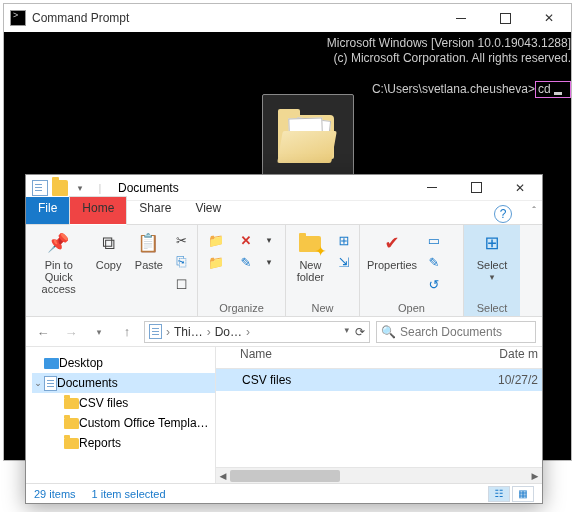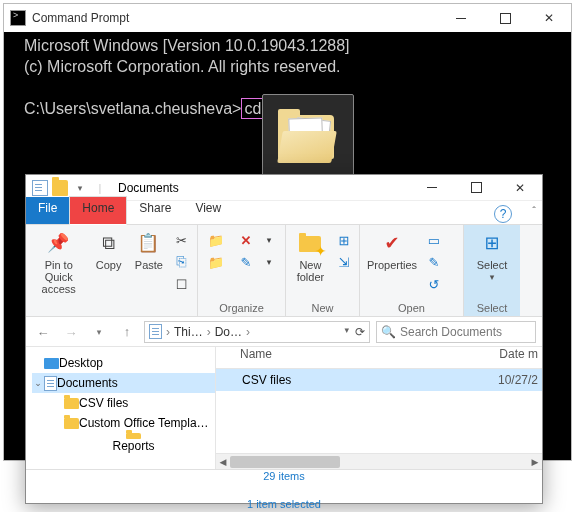--- a/index.html
+++ b/index.html
@@ -8,21 +8,21 @@
   
   .cmd-win { position: absolute; left: 3px; top: 3px; width: 569px; height: 458px; border: 1px solid #bbb; background: #000; }
   .cmd-title { height: 28px; background: #fff; display: flex; align-items: center; font-size: 12px; color: #333; }
   .cmd-icon { width: 16px; height: 16px; margin: 0 6px; background: #000; border: 1px solid #999; position: relative; }
   .cmd-icon::after { content: ">"; color: #ccc; font-size: 9px; position: absolute; left: 2px; top: -1px; }
   .cmd-title-text { flex: 1; }
   .win-btn { width: 44px; height: 28px; display: flex; align-items: center; justify-content: center; font-size: 13px; color: #333; }
   .win-btn.min::before { content: ""; width: 10px; height: 1px; background: #333; display: block; }
   .win-btn.max::before { content: ""; width: 9px; height: 9px; border: 1px solid #333; display: block; }
   .win-btn.close::before { content: "✕"; font-size: 12px; }
-  .cmd-body { padding: 4px 20px; font-family: Consolas, "Courier New", monospace; font-size: 16px; color: #ccc; line-height: 1.2; white-space: pre; }
+  .cmd-body { padding: 4px 0; font-family: Consolas, "Courier New", monospace; font-size: 12px; color: #ccc; line-height: 1.2; white-space: pre; text-align: right; }
   .cmd-cursor-box { border: 1px solid #e070e0; display: inline-block; padding: 0 8px 0 2px; }
   .cmd-cursor { display: inline-block; width: 8px; height: 3px; background: #ccc; vertical-align: -2px; }
 
   
   .drag-ghost { position: absolute; left: 262px; top: 94px; width: 92px; height: 85px; background: #2a2a2a; border: 1px solid #888; border-radius: 2px; display: flex; align-items: center; justify-content: center; }
   .drag-folder { width: 62px; height: 52px; position: relative; }
   .drag-folder .back { position: absolute; width: 56px; height: 44px; background: #f0d893; border-radius: 2px 4px 2px 2px; left: 1px; top: 4px; }
   .drag-folder .tab { position: absolute; width: 22px; height: 8px; background: #f0d893; border-radius: 2px 2px 0 0; left: 1px; top: -2px; }
   .drag-folder .page1 { position: absolute; width: 34px; height: 42px; background: #fff; border: 1px solid #bbb; left: 18px; top: 8px; transform: rotate(6deg); }
   .drag-folder .page2 { position: absolute; width: 34px; height: 42px; background: #fff; border: 1px solid #bbb; left: 12px; top: 7px; transform: rotate(-2deg); }
@@ -84,21 +84,21 @@
   .file-row { height:22px; display:flex; align-items:center; }
   .file-row.sel { background:#cde8ff; }
   .file-row .ic { width:18px; margin:0 4px; }
   .file-row .nm { flex:1; }
   .file-row .dt { width:60px; text-align:right; padding-right:4px; color:#555;}
   .hscroll { height:16px; border-top:1px solid #e5e5e5; background:#f1f1f1; position:relative;}
   .hscroll .thumb { position:absolute; left:14px; top:2px; width:110px; height:12px; background:#c7c7c7; border-radius:2px;}
   .hscroll .arr { position:absolute; top:0; width:14px; height:16px; display:flex;align-items:center;justify-content:center;font-size:9px;color:#666;}
   .hscroll .arr.l{left:0;} .hscroll .arr.r{right:0;}
 
-  .statusbar { height:34px; border-top:1px solid #e0e0e0; display:flex; align-items:center; font-size:11px; color:#1979ca; padding:0 8px; gap:16px;flex-direction:column;}
+  .statusbar { height:20px; border-top:1px solid #e0e0e0; display:flex; align-items:center; font-size:11px; color:#1979ca; padding:0 8px; gap:16px;}
   .view-switch { margin-left:auto; display:flex; gap:2px;}
   .view-switch span { width:22px; height:16px; border:1px solid #cfd8e2; display:flex; align-items:center; justify-content:center; font-size:10px; color:#1979ca;}
   .view-switch span.on { background:#cde6f7; }
 
   
   .arrow-line { position:absolute; left:304px; top:182px; width:2px; height:225px; background:#e070e0; }
   .arrow-head { position:absolute; left:299px; top:178px; width:0; height:0; border-left:6px solid transparent; border-right:6px solid transparent; border-bottom:10px solid #e070e0; }
 </style>
 </head>
 <body>
@@ -285,21 +285,21 @@
       <div class="tree-item" style="padding-left:20px;">
         <span class="tw"></span>
           <span class="fold-ic"></span>
         <span>CSV files</span>
       </div>
       <div class="tree-item" style="padding-left:20px;">
         <span class="tw"></span>
           <span class="fold-ic"></span>
         <span>Custom Office Templa…</span>
       </div>
-      <div class="tree-item" style="padding-left:20px;flex-direction:column;">
+      <div class="tree-item" style="padding-left:20px;">
         <span class="tw"></span>
           <span class="fold-ic"></span>
         <span>Reports</span>
       </div>
     </div>
 
     <div class="list-area">
       <div class="list-head">
         <div class="col1">Name</div>
         <div class="col2">Date m</div>

